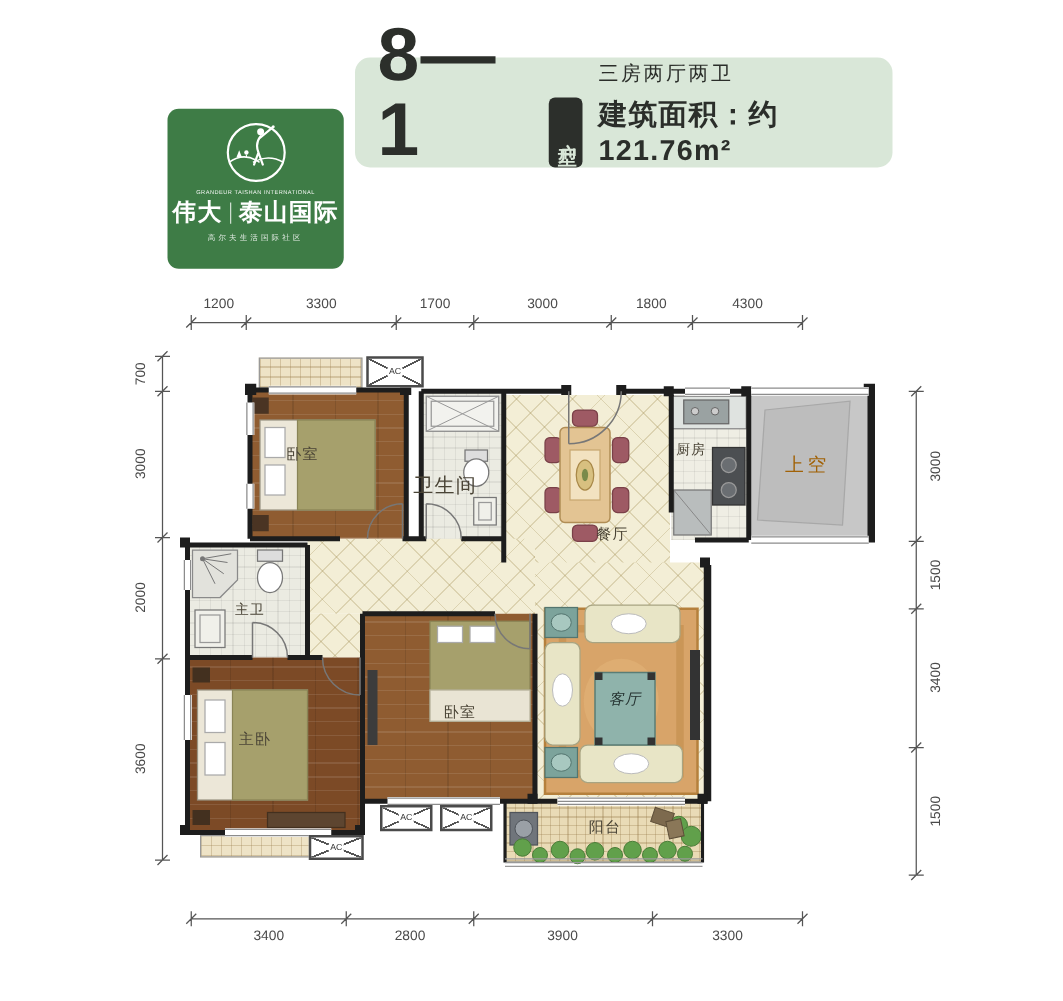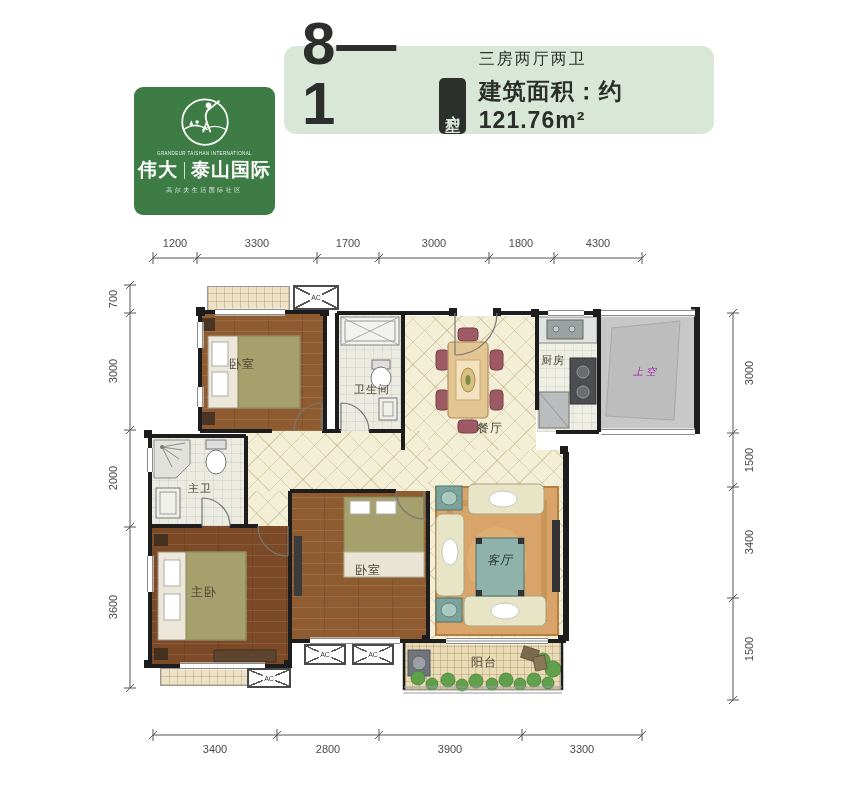--- a/index.html
+++ b/index.html
@@ -42,21 +42,21 @@
   .void-floor{background:#c7c7c7;}
   .flowerbed{background-color:#eee3c6;background-image:
      repeating-linear-gradient(0deg,rgba(150,120,70,.3) 0 1px,rgba(0,0,0,0) 1px 8px),
      repeating-linear-gradient(90deg,rgba(150,120,70,.3) 0 1px,rgba(0,0,0,0) 1px 8px);
      border:1px solid #999;}
   
   .art{position:absolute;left:0;top:0;width:850px;height:801px;pointer-events:none;}
   
   .rlabel{position:absolute;transform:translate(-50%,-50%);font-size:12px;color:#4a4436;
           letter-spacing:1px;white-space:nowrap;font-weight:500;}
-  .rlabel.big{font-size:10px;color:#a21caf;letter-spacing:3px;font-style:italic;}
+  .rlabel.big{font-size:15px;color:#a16207;letter-spacing:3px;}
   .rlabel.onteal{color:#243230;font-style:italic;}
   .dim{position:absolute;transform:translate(-50%,-50%);font-size:11px;color:#4a4a4a;white-space:nowrap;}
   .dim.v{transform:translate(-50%,-50%) rotate(-90deg);}
   .acbox{position:absolute;box-sizing:border-box;border:2px solid #4a4a4a;
      background:
       linear-gradient(to top right,rgba(0,0,0,0) calc(50% - 0.7px),#555 calc(50% - 0.7px) calc(50% + 0.7px),rgba(0,0,0,0) calc(50% + 0.7px)),
       linear-gradient(to bottom right,rgba(0,0,0,0) calc(50% - 0.7px),#555 calc(50% - 0.7px) calc(50% + 0.7px),rgba(0,0,0,0) calc(50% + 0.7px)),
       #fff;
      display:flex;align-items:center;justify-content:center;}
   .acbox span{font-size:7px;color:#333;background:#fff;padding:0 1px;line-height:1;}
@@ -287,21 +287,21 @@
       <span>AC</span>
     </div>
   <div class="acbox" style="left:352px;top:644px;width:42px;height:21px">
       <span>AC</span>
     </div>
   <div class="acbox" style="left:247px;top:668px;width:44px;height:20px">
       <span>AC</span>
     </div>
 
   <span class="rlabel" style="left:242px;top:364px">卧室</span>
-  <span class="rlabel" style="left:372px;top:389px;font-size:11px">卫生间</span>
+  <span class="rlabel" style="left:356px;top:389px;font-size:16px">卫生间</span>
   <span class="rlabel" style="left:490px;top:428px">餐厅</span>
   <span class="rlabel" style="left:553px;top:360px;font-size:11px">厨房</span>
   <span class="rlabel big" style="left:646px;top:372px">上空</span>
   <span class="rlabel" style="left:200px;top:488px;font-size:11px">主卫</span>
   <span class="rlabel" style="left:204px;top:592px">主卧</span>
   <span class="rlabel" style="left:368px;top:570px">卧室</span>
   <span class="rlabel onteal" style="left:500px;top:560px">客厅</span>
   <span class="rlabel" style="left:484px;top:662px">阳台</span>
 
   <span class="dim" style="left:175px;top:243px">1200</span>

